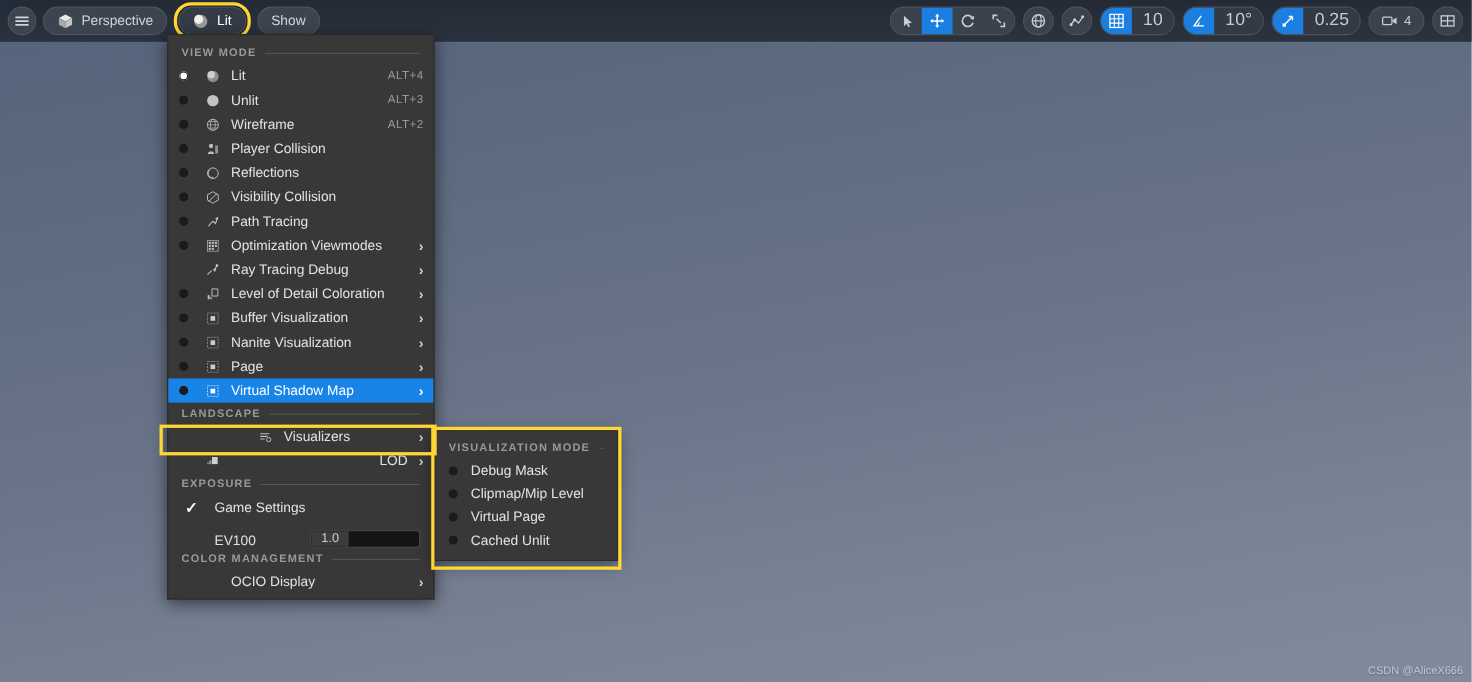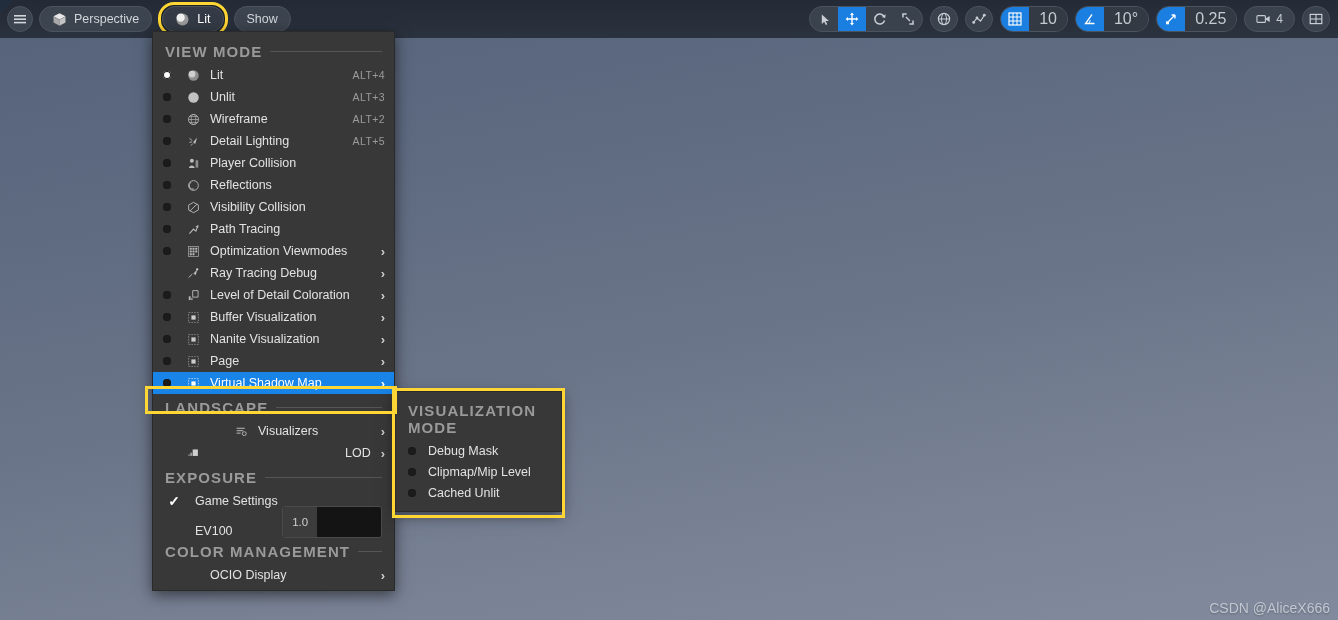--- a/index.html
+++ b/index.html
@@ -94,21 +94,21 @@
     width: 243px;
     background: #383838;
     border: 1px solid #2a2a2a;
     padding: 6px 0 4px 0;
     box-shadow: 0 4px 14px rgba(0,0,0,0.55);
     font-size: 12.5px;
   }
   .sec-head {
     display: flex; align-items: center; gap: 8px;
     padding: 5px 12px 4px 12px;
-    color: #9a9a9a; font-size: 15px; letter-spacing: 1.1px; font-weight: bold;
+    color: #9a9a9a; font-size: 10px; letter-spacing: 1.1px; font-weight: bold;
   }
   .sec-head .rule { flex: 1; height: 1px; background: #555; }
 
   .mi {
     position: relative;
     display: flex; align-items: center;
     height: 22px;
     padding: 0 9px 0 10px;
     color: #e2e2e2;
     white-space: nowrap;
@@ -158,21 +158,21 @@
     pointer-events: none;
   }
 
   
   .ev-row {
     display: flex; align-items: flex-end; height: 26px; padding: 0 12px 0 10px;
     color: #e2e2e2;
   }
   .ev-row .lbl { padding-left: 32px; flex: 1; }
   .slider {
-    width: 100px; height: 32px; background: #141414;
+    width: 100px; height: 16px; background: #141414;
     border: 1px solid #4a4a4a; border-radius: 3px;
     position: relative; overflow: hidden;
   }
   .slider .fill {
     position: absolute; left:0; top:0; bottom:0; width: 35%;
     background: #3c3c3c;
   }
   .slider .val {
     position: absolute; left: 0; top: 0; bottom: 0; width: 35%;
     display:flex; align-items:center; justify-content:center;
@@ -188,21 +188,21 @@
     padding: 5px 0 8px 0;
     box-shadow: 0 4px 14px rgba(0,0,0,0.5);
     font-size: 12.5px;
   }
   .submenu .mi { height: 21px; padding-left: 12px; }
   .submenu .mi .radio { margin-right: 12px; }
 
   
   .watermark {
     position: absolute; right: 8px; bottom: 4px;
-    color: #c2c8d2; font-size: 14px;
+    color: #c2c8d2; font-size: 10px;
     text-shadow: 0 1px 2px rgba(0,0,0,0.25);
   }
   svg { display: block; }
 </style>
 </head>
 <body>
 
 <div id="root">
 
   <div class="corner-tri"></div>
@@ -404,33 +404,20 @@
           <ellipse cx="8" cy="8" rx="2.8" ry="6.2" stroke="#bdbdbd" stroke-width=".8" fill="none"></ellipse>
           <line x1="1.8" y1="8" x2="14.2" y2="8" stroke="#bdbdbd" stroke-width=".8"></line>
           <line x1="3" y1="4.4" x2="13" y2="4.4" stroke="#bdbdbd" stroke-width=".8"></line>
           <line x1="3" y1="11.6" x2="13" y2="11.6" stroke="#bdbdbd" stroke-width=".8"></line>
         </svg>
       </span>
       <span class="lbl">Wireframe</span>
       <span class="short">ALT+2</span>
     </div>
 
-    <div class="mi">
-      <span class="radio"></span>
-      <span class="ico">
-        <svg width="13" height="13" viewBox="0 0 16 16">
-          <path d="M12.5 3 L7.5 9 L10 11 Z" fill="#bdbdbd"></path>
-          <line x1="3" y1="4" x2="6.5" y2="7" stroke="#bdbdbd" stroke-width="1.1"></line>
-          <line x1="3" y1="9" x2="6" y2="8.6" stroke="#bdbdbd" stroke-width="1.1"></line>
-          <line x1="5" y1="13" x2="7" y2="10.5" stroke="#bdbdbd" stroke-width="1.1"></line>
-        </svg>
-      </span>
-      <span class="lbl">Detail Lighting</span>
-      <span class="short">ALT+5</span>
-    </div>
 
 
     <div class="mi">
       <span class="radio"></span>
       <span class="ico">
         <svg width="13" height="13" viewBox="0 0 16 16">
           <circle cx="6" cy="4.6" r="2.4" fill="#bdbdbd"></circle>
           <path d="M2.4 13.6 C2.4 9.4 9.4 9.4 9.4 13.6 Z" fill="#bdbdbd"></path>
           <rect x="10.6" y="4" width="3.2" height="9" fill="#8f8f8f"></rect>
         </svg>
@@ -640,20 +627,24 @@
     <div class="mi">
       <span class="radio"></span>
       <span class="lbl">Debug Mask</span>
     </div>
     <div class="mi">
       <span class="radio"></span>
       <span class="lbl">Clipmap/Mip Level</span>
     </div>
     <div class="mi">
       <span class="radio"></span>
+      <span class="lbl">Virtual Page</span>
+    </div>
+    <div class="mi">
+      <span class="radio"></span>
       <span class="lbl">Cached Unlit</span>
     </div>
   </div>
 
   <div class="hl-main"></div>
   <div class="hl-sub"></div>
 
   <div class="watermark">CSDN @AliceX666</div>
 </div>
 

